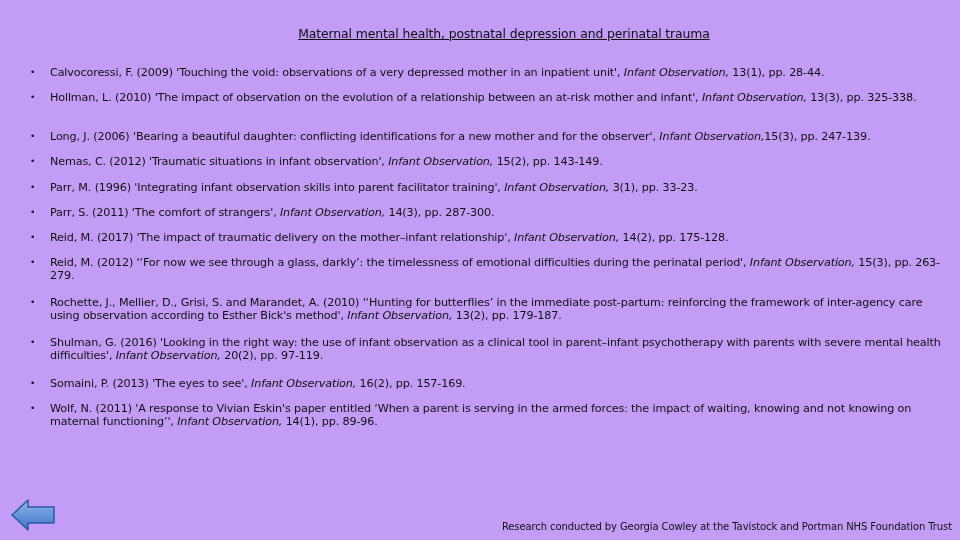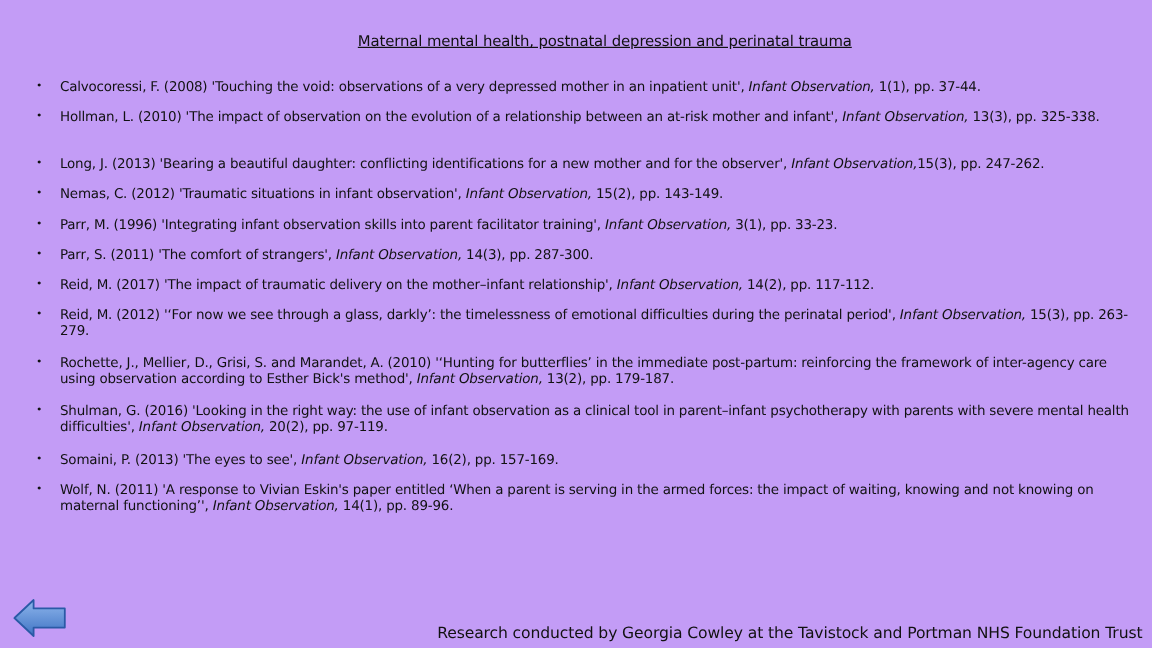--- a/index.html
+++ b/index.html
@@ -27,36 +27,36 @@
   .refs li .bullet {
     position: absolute; left: 0; top: 0; font-size: 9px;
   }
   .refs li .journal { font-style: italic; text-align: center; }
   .back-btn {
     position: absolute; left: 10px; top: 497px; width: 46px; height: 36px;
     cursor: pointer;
   }
   .footer {
     position: absolute; right: 8px; top: 521px;
-    font-size: 13px; letter-spacing: -0.1px;
+    font-size: 10px; letter-spacing: -0.1px;
   }
 </style>
 </head>
 <body>
 
 <div class="title">Maternal mental health, postnatal depression and perinatal trauma</div>
 
 <ul class="refs">
-    <li style="position: absolute; top: 0px; left: 0px; width: 895px;"><span class="bullet">•</span><span>Calvocoressi, F. (2008) 'Touching the void: observations of a very depressed mother in an inpatient unit', </span><span class="journal">Infant Observation,</span><span> 1(1), pp. 37-44.</span></li>
+    <li style="position: absolute; top: 0px; left: 0px; width: 895px;"><span class="bullet">•</span><span>Calvocoressi, F. (2009) 'Touching the void: observations of a very depressed mother in an inpatient unit', </span><span class="journal">Infant Observation,</span><span> 13(1), pp. 28-44.</span></li>
     <li style="position: absolute; top: 25px; left: 0px; width: 895px;"><span class="bullet">•</span><span>Hollman, L. (2010) 'The impact of observation on the evolution of a relationship between an at-risk mother and infant', </span><span class="journal">Infant Observation,</span><span> 13(3), pp. 325-338.</span></li>
-    <li style="position: absolute; top: 64px; left: 0px; width: 895px;"><span class="bullet">•</span><span>Long, J. (2013) 'Bearing a beautiful daughter: conflicting identifications for a new mother and for the observer', </span><span class="journal">Infant Observation,</span><span>15(3), pp. 247-262.</span></li>
+    <li style="position: absolute; top: 64px; left: 0px; width: 895px;"><span class="bullet">•</span><span>Long, J. (2006) 'Bearing a beautiful daughter: conflicting identifications for a new mother and for the observer', </span><span class="journal">Infant Observation,</span><span>15(3), pp. 247-139.</span></li>
     <li style="position: absolute; top: 89px; left: 0px; width: 895px;"><span class="bullet">•</span><span>Nemas, C. (2012) 'Traumatic situations in infant observation', </span><span class="journal">Infant Observation,</span><span> 15(2), pp. 143-149.</span></li>
     <li style="position: absolute; top: 115px; left: 0px; width: 895px;"><span class="bullet">•</span><span>Parr, M. (1996) 'Integrating infant observation skills into parent facilitator training', </span><span class="journal">Infant Observation,</span><span> 3(1), pp. 33-23.</span></li>
     <li style="position: absolute; top: 140px; left: 0px; width: 895px;"><span class="bullet">•</span><span>Parr, S. (2011) 'The comfort of strangers', </span><span class="journal">Infant Observation,</span><span> 14(3), pp. 287-300.</span></li>
-    <li style="position: absolute; top: 165px; left: 0px; width: 895px;"><span class="bullet">•</span><span>Reid, M. (2017) 'The impact of traumatic delivery on the mother–infant relationship', </span><span class="journal">Infant Observation,</span><span> 14(2), pp. 117-112.</span></li>
+    <li style="position: absolute; top: 165px; left: 0px; width: 895px;"><span class="bullet">•</span><span>Reid, M. (2017) 'The impact of traumatic delivery on the mother–infant relationship', </span><span class="journal">Infant Observation,</span><span> 14(2), pp. 175-128.</span></li>
     <li style="position: absolute; top: 190px; left: 0px; width: 895px;"><span class="bullet">•</span><span>Reid, M. (2012) '‘For now we see through a glass, darkly’: the timelessness of emotional difficulties during the perinatal period', </span><span class="journal">Infant Observation,</span><span> 15(3), pp. 263-279.</span></li>
     <li style="position: absolute; top: 230px; left: 0px; width: 895px;"><span class="bullet">•</span><span>Rochette, J., Mellier, D., Grisi, S. and Marandet, A. (2010) '‘Hunting for butterflies’ in the immediate post-partum: reinforcing the framework of inter-agency care using observation according to Esther Bick's method', </span><span class="journal">Infant Observation,</span><span> 13(2), pp. 179-187.</span></li>
     <li style="position: absolute; top: 270px; left: 0px; width: 895px;"><span class="bullet">•</span><span>Shulman, G. (2016) 'Looking in the right way: the use of infant observation as a clinical tool in parent–infant psychotherapy with parents with severe mental health difficulties', </span><span class="journal">Infant Observation,</span><span> 20(2), pp. 97-119.</span></li>
     <li style="position: absolute; top: 311px; left: 0px; width: 895px;"><span class="bullet">•</span><span>Somaini, P. (2013) 'The eyes to see', </span><span class="journal">Infant Observation,</span><span> 16(2), pp. 157-169.</span></li>
     <li style="position: absolute; top: 336px; left: 0px; width: 895px;"><span class="bullet">•</span><span>Wolf, N. (2011) 'A response to Vivian Eskin's paper entitled ‘When a parent is serving in the armed forces: the impact of waiting, knowing and not knowing on maternal functioning’', </span><span class="journal">Infant Observation,</span><span> 14(1), pp. 89-96.</span></li>
   </ul>
 
 <div class="back-btn">
   <svg width="46" height="36" viewBox="0 0 46 36">
     <defs>

